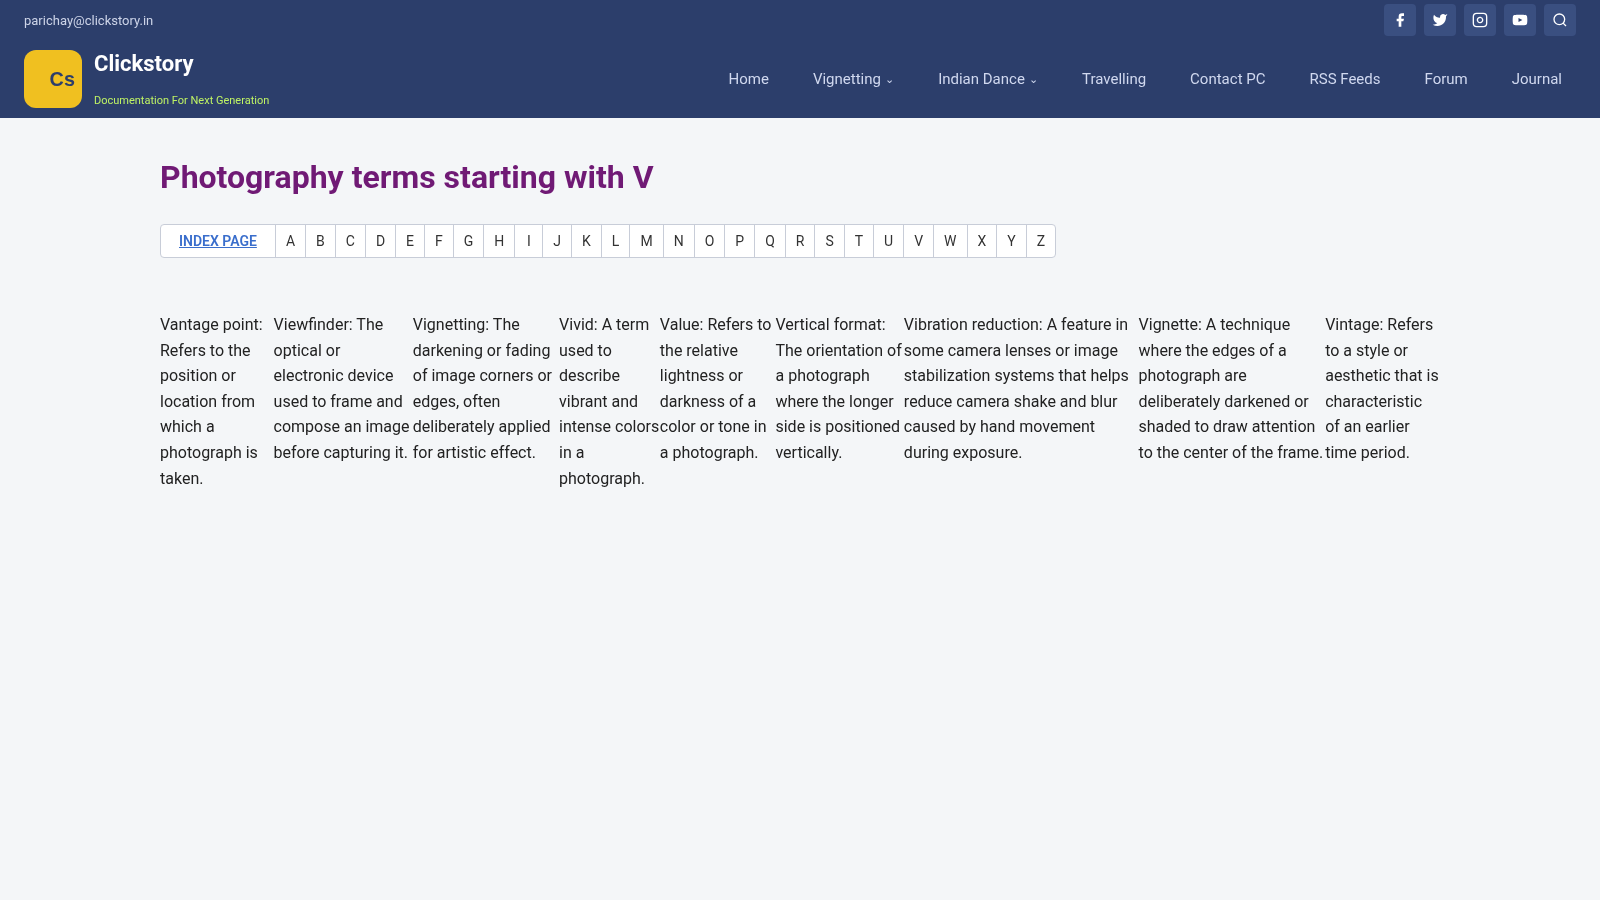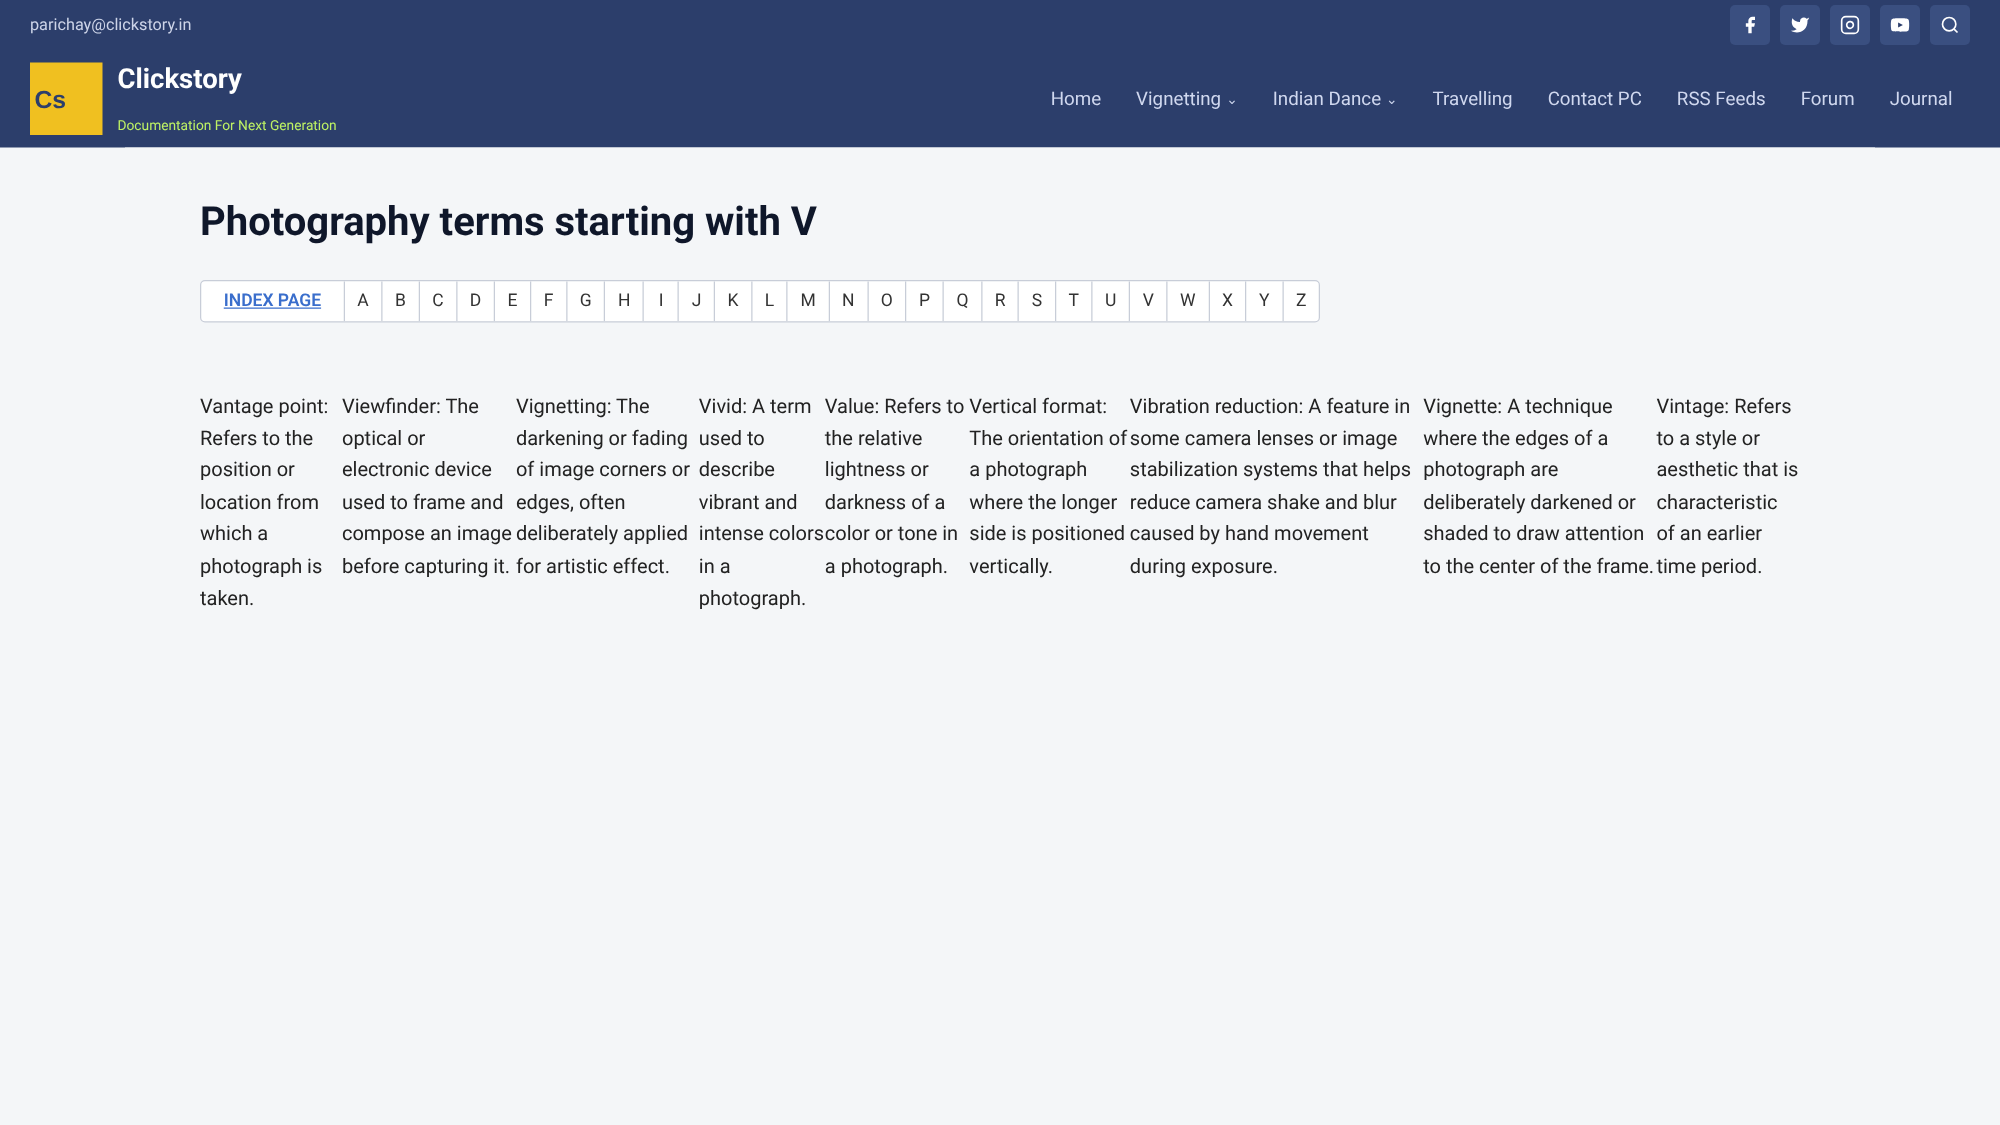--- a/index.html
+++ b/index.html
@@ -43,30 +43,30 @@
     }
     .logo-area {
       display: flex; align-items: center; gap: 12px;
       padding: 10px 0;
       margin-right: auto;
       text-decoration: none;
     }
     .logo-box {
       width: 58px; height: 58px;
       background: #f0c020;
-      border-radius: 0;
-      display: flex; align-items: center; justify-content: flex-start;
+      border-radius: 12px;
+      display: flex; align-items: center; justify-content: flex-end;
       font-size: 28px; font-weight: bold; color: #2c3e6b;
       flex-shrink: 0;
     }
     .logo-text { color: #fff; }
     .logo-title { font-size: 22px; font-weight: 700; }
     .logo-subtitle { font-size: 11px; color: #bef264; margin-top: 18px; }
 
-    .nav-links { display: flex; align-items: center; gap: 0; }
+    .nav-links { display: flex; align-items: center; gap: 16px; }
     .nav-item {
       color: #d0d8ef;
       font-size: 15px;
       padding: 28px 14px;
       cursor: pointer;
       white-space: nowrap;
       display: flex; align-items: center; gap: 4px;
       text-decoration: none;
     }
     .chevron { font-size: 11px; }
@@ -75,21 +75,21 @@
     .content {
       max-width: 1400px;
       margin: 0 auto;
       padding: 40px 60px;
       background: #f4f6f8;
     }
 
     .page-title {
       font-size: 32px;
       font-weight: 700;
-      color: #0f172a;
+      color: #701a75;
       margin-bottom: 28px;
     }
 
     
     .alpha-nav {
       display: flex;
       align-items: center;
       border: 1px solid #c8cdd8;
       border-radius: 4px;
       overflow: hidden;

